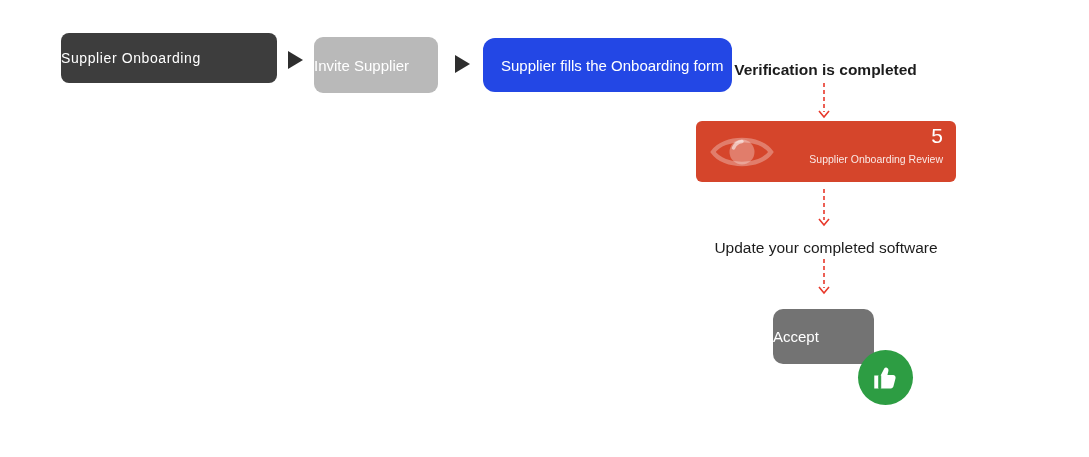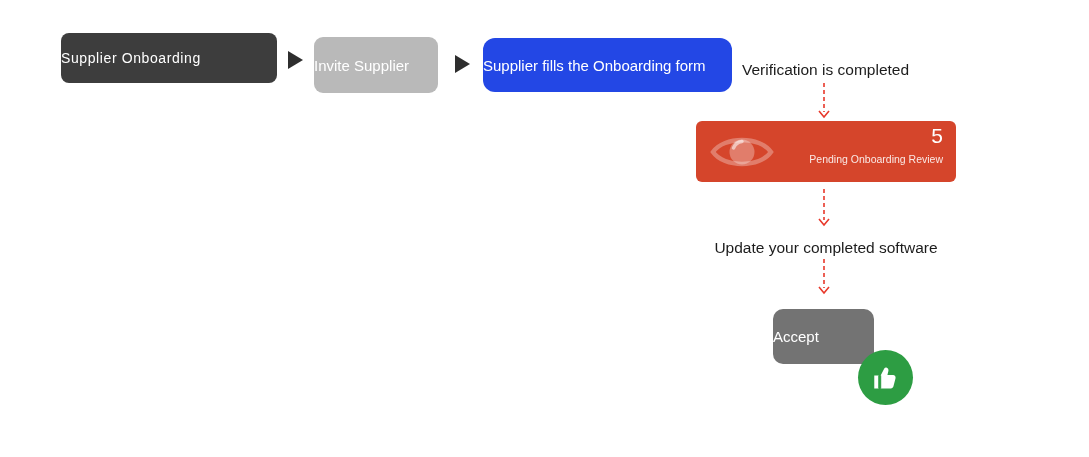--- a/index.html
+++ b/index.html
@@ -28,38 +28,39 @@
   }
   .step-gray {
     left: 314px; top: 37px; width: 124px; height: 56px;
     background: #b9b9b9; border-radius: 9px;
     font-size: 15px;
   }
   .step-blue {
     left: 483px; top: 38px; width: 249px; height: 54px;
     background: #2347e5; border-radius: 12px;
     font-size: 15px;
+    padding-left: 18px;
   }
   .tri {
     position: absolute;
     width: 0; height: 0;
     border-top: 9px solid transparent;
     border-bottom: 9px solid transparent;
     border-left: 15px solid #2e2e2e;
   }
   .tri1 { left: 288px; top: 51px; }
   .tri2 { left: 455px; top: 55px; }
   .label-text {
     position: absolute;
     color: #1c1c1c;
     font-size: 15.5px;
     text-align: center;
     line-height: 1.2;
   }
-  .verif-label  { left: 695px; top: 61px;  width: 261px; }
+  .verif-label  { left: 695px; top: 61px;  width: 261px; font-weight: bold; }
   .update-label { left: 676px; top: 239px; width: 300px; }
   .dashed-arrow { position: absolute; left: 816px; }
   .da1 { top: 83px; }
   .da2 { top: 189px; }
   .da3 { top: 259px; }
   .pending-card {
     position: absolute;
     left: 696px; top: 121px; width: 260px; height: 61px;
     background: #d5452b;
     border-radius: 6px;
@@ -121,21 +122,21 @@
 
   <div class="pending-card">
     <span class="eye-wrap">
       <svg width="66" height="42" viewBox="0 0 66 42">
         <path d="M4 21 C 15 5, 51 5, 62 21 C 51 37, 15 37, 4 21 Z" fill="none" stroke="rgba(255,255,255,0.30)" stroke-width="4.5"></path>
         <circle cx="33" cy="21" r="12.5" fill="rgba(255,255,255,0.30)"></circle>
         <path d="M24.5 17 A 10.5 10.5 0 0 1 33 10.5" fill="none" stroke="rgba(255,255,255,0.55)" stroke-width="3.5" stroke-linecap="round"></path>
       </svg>
     </span>
     <span class="card-count">5</span>
-    <span class="card-label">Pending Onboarding Review</span>
+    <span class="card-label">Supplier Onboarding Review</span>
   </div>
 
   <svg class="dashed-arrow da2" width="16" height="40">
     <line x1="8" y1="0" x2="8" y2="31" stroke="#e8392b" stroke-width="1.6" stroke-dasharray="4,3"></line>
     <polyline points="3,30 8,36 13,30" fill="none" stroke="#e8392b" stroke-width="1.6"></polyline>
   </svg>
 
   <div class="label-text update-label">Update your completed software</div>
 
   <svg class="dashed-arrow da3" width="16" height="38">

